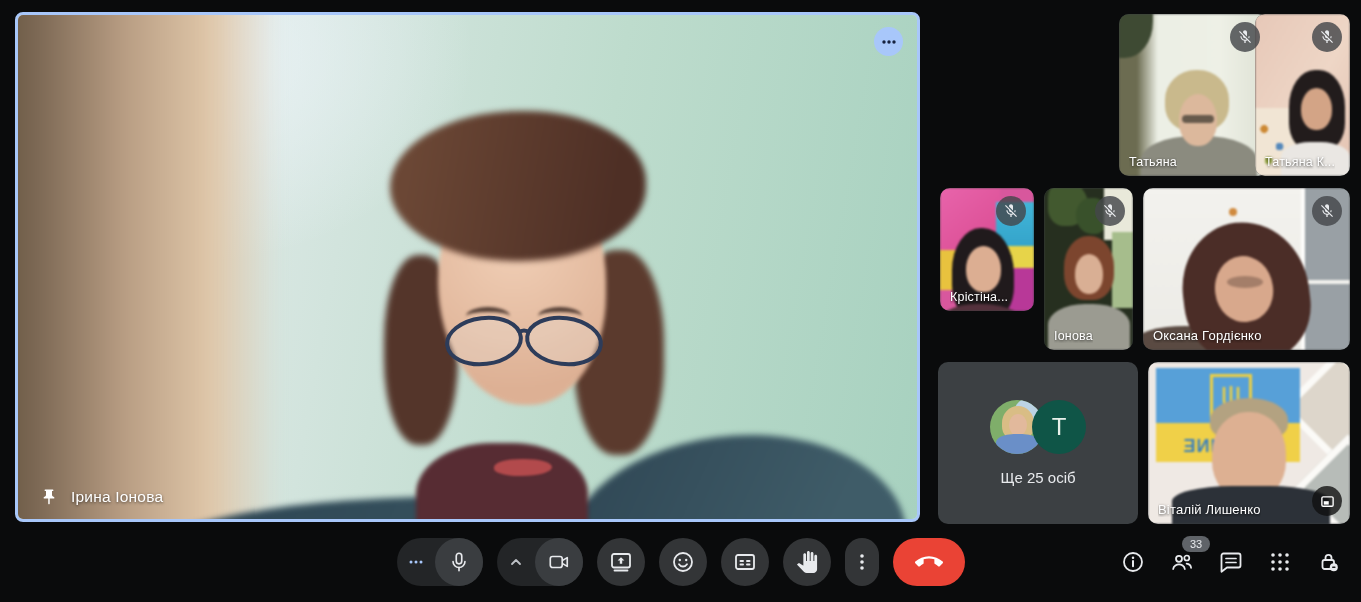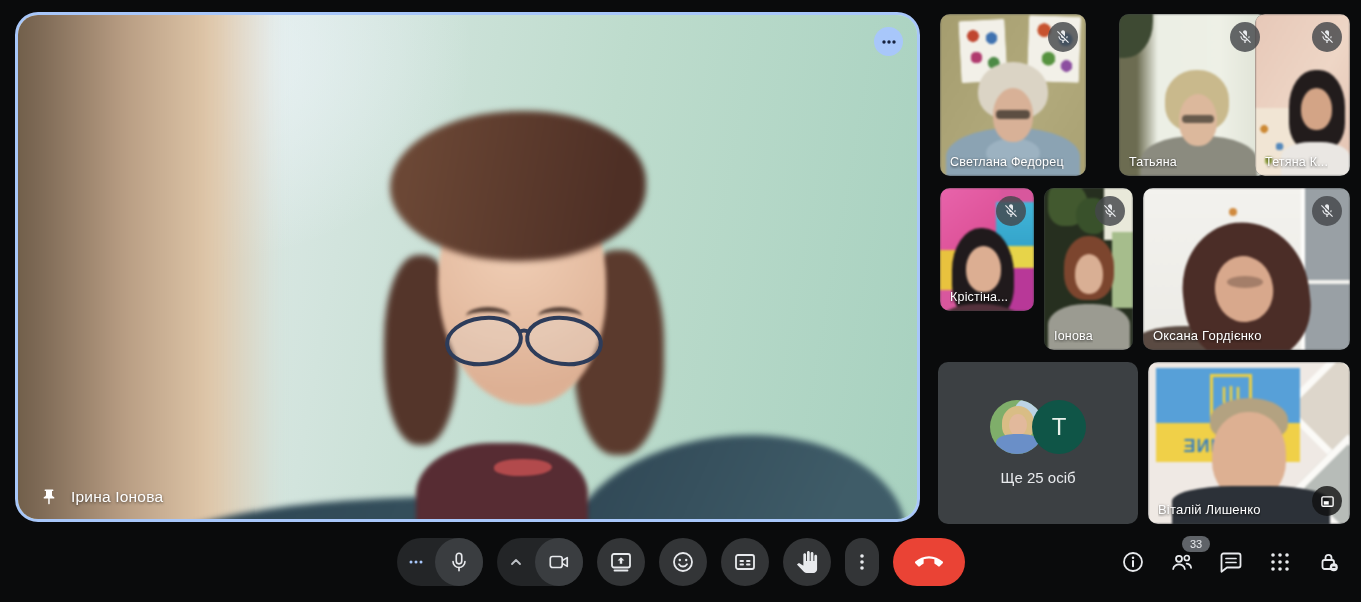--- a/index.html
+++ b/index.html
@@ -9,21 +9,21 @@
   .tile{position:absolute;border-radius:10px;overflow:hidden;background:#3c4043;}
   .art{position:absolute;inset:0;overflow:hidden;filter:blur(1px);}
   .b{position:absolute;}
   .nlabel{position:absolute;left:10px;bottom:7px;color:#fff;font-size:12.5px;font-weight:500;
           text-shadow:0 1px 3px rgba(0,0,0,.75);white-space:nowrap;max-width:calc(100% - 18px);
           overflow:hidden;z-index:4;letter-spacing:.2px;}
   .mutechip{position:absolute;top:8px;right:8px;width:30px;height:30px;border-radius:50%;
             background:rgba(68,71,75,.82);display:flex;align-items:center;justify-content:center;z-index:4;}
   
   .main-tile{position:absolute;left:15px;top:12px;width:899px;height:504px;border:3px solid #a8c7fa;
-             border-radius:23px;overflow:hidden;background:#cfe3da;}
+             border-radius:8px;overflow:hidden;background:#cfe3da;}
   .m-art{position:absolute;inset:0;overflow:hidden;}
   .m-bg{position:absolute;inset:0;background:
         radial-gradient(ellipse 420px 300px at 18% 8%, rgba(236,244,248,.95), rgba(236,244,248,0) 70%),
         linear-gradient(100deg,#e3ebec 0%,#d7e6e1 30%,#bedccd 62%,#a7d1bf 100%);}
   .m-pillar{position:absolute;left:-25px;top:-25px;bottom:-25px;width:285px;filter:blur(9px);
         background:linear-gradient(90deg,#64543f 0%,#7d6955 16%,#b89d83 46%,#dfc6a8 76%,rgba(223,198,168,0) 100%);}
   .m-coat1{position:absolute;left:110px;top:482px;width:700px;height:160px;filter:blur(3px);
         background:linear-gradient(115deg,#2b4250 0%,#3c5965 70%);border-radius:45% 55% 0 0;}
   .m-coat2{position:absolute;left:548px;top:420px;width:340px;height:220px;filter:blur(3px);
         background:linear-gradient(115deg,#2e4553 0%,#3f5c68 70%);border-radius:55% 45% 0 0;}
@@ -181,38 +181,20 @@
       </svg>
     </div>
     <div class="m-namechip">
       <svg width="18" height="18" viewBox="0 0 24 24">
         <path fill="#fff" d="M16 9V4h1c.55 0 1-.45 1-1s-.45-1-1-1H7c-.55 0-1 .45-1 1s.45 1 1 1h1v5c0 1.66-1.34 3-3 3v2h5.97v7l1 1 1-1v-7H19v-2c-1.66 0-3-1.34-3-3z"></path>
       </svg>
       <span class="nm">Ірина Іонова</span>
     </div>
   </div>
 
-  <div class="tile" style="left:940px;top:14px;width:146px;height:162px;">
-    <div class="art">
-      <div class="b t1-bg"></div>
-      <div class="b t1-sheet1"></div>
-      <div class="b t1-sheet2"></div>
-      <div class="b t1-sweater"></div>
-      <div class="b t1-cowl"></div>
-      <div class="b t1-hair"></div>
-      <div class="b t1-face"></div>
-      <div class="b t1-glasses"></div>
-    </div>
-    <div class="mutechip">
-      <svg width="16" height="16" viewBox="0 0 24 24">
-          <path fill="#e8eaed" d="M19 11h-1.7c0 .74-.16 1.43-.43 2.05l1.23 1.23c.56-.98.9-2.09.9-3.28zm-4.02.17c0-.06.02-.11.02-.17V5c0-1.66-1.34-3-3-3S9 3.34 9 5v.18l5.98 5.99zM4.27 3L3 4.27l6.01 6.01V11c0 1.66 1.33 3 2.99 3 .22 0 .44-.03.65-.08l1.66 1.66c-.71.33-1.5.52-2.31.52-2.76 0-5.3-2.1-5.3-5.1H5c0 3.41 2.72 6.23 6 6.72V21h2v-3.28c.91-.13 1.77-.45 2.54-.9L19.73 21 21 19.73 4.27 3z"></path>
-        </svg>
-    </div>
-    <div class="nlabel">Светлана Федорец</div>
-  </div>
 
   <div class="tile" style="left:1096px;top:14px;width:149px;height:162px;margin-left:23px;">
     <div class="art">
       <div class="b t2-bg"></div>
       <div class="b t2-plant"></div>
       <div class="b t2-body"></div>
       <div class="b t2-hair"></div>
       <div class="b t2-face"></div>
       <div class="b t2-glasses"></div>
     </div>
@@ -230,21 +212,21 @@
       <div class="b t3-board"></div>
       <div class="b t3-hair"></div>
       <div class="b t3-face"></div>
       <div class="b t3-body"></div>
     </div>
     <div class="mutechip">
       <svg width="16" height="16" viewBox="0 0 24 24">
           <path fill="#e8eaed" d="M19 11h-1.7c0 .74-.16 1.43-.43 2.05l1.23 1.23c.56-.98.9-2.09.9-3.28zm-4.02.17c0-.06.02-.11.02-.17V5c0-1.66-1.34-3-3-3S9 3.34 9 5v.18l5.98 5.99zM4.27 3L3 4.27l6.01 6.01V11c0 1.66 1.33 3 2.99 3 .22 0 .44-.03.65-.08l1.66 1.66c-.71.33-1.5.52-2.31.52-2.76 0-5.3-2.1-5.3-5.1H5c0 3.41 2.72 6.23 6 6.72V21h2v-3.28c.91-.13 1.77-.45 2.54-.9L19.73 21 21 19.73 4.27 3z"></path>
         </svg>
     </div>
-    <div class="nlabel">Тетяна К...</div>
+    <div class="nlabel">Татьяна К...</div>
   </div>
 
   <div class="tile" style="left:940px;top:188px;width:94px;height:123px;">
     <div class="art">
       <div class="b t4-bg"></div>
       <div class="b t4-p1"></div>
       <div class="b t4-p2"></div>
       <div class="b t4-p3"></div>
       <div class="b t4-p4"></div>
       <div class="b t4-p5"></div>

